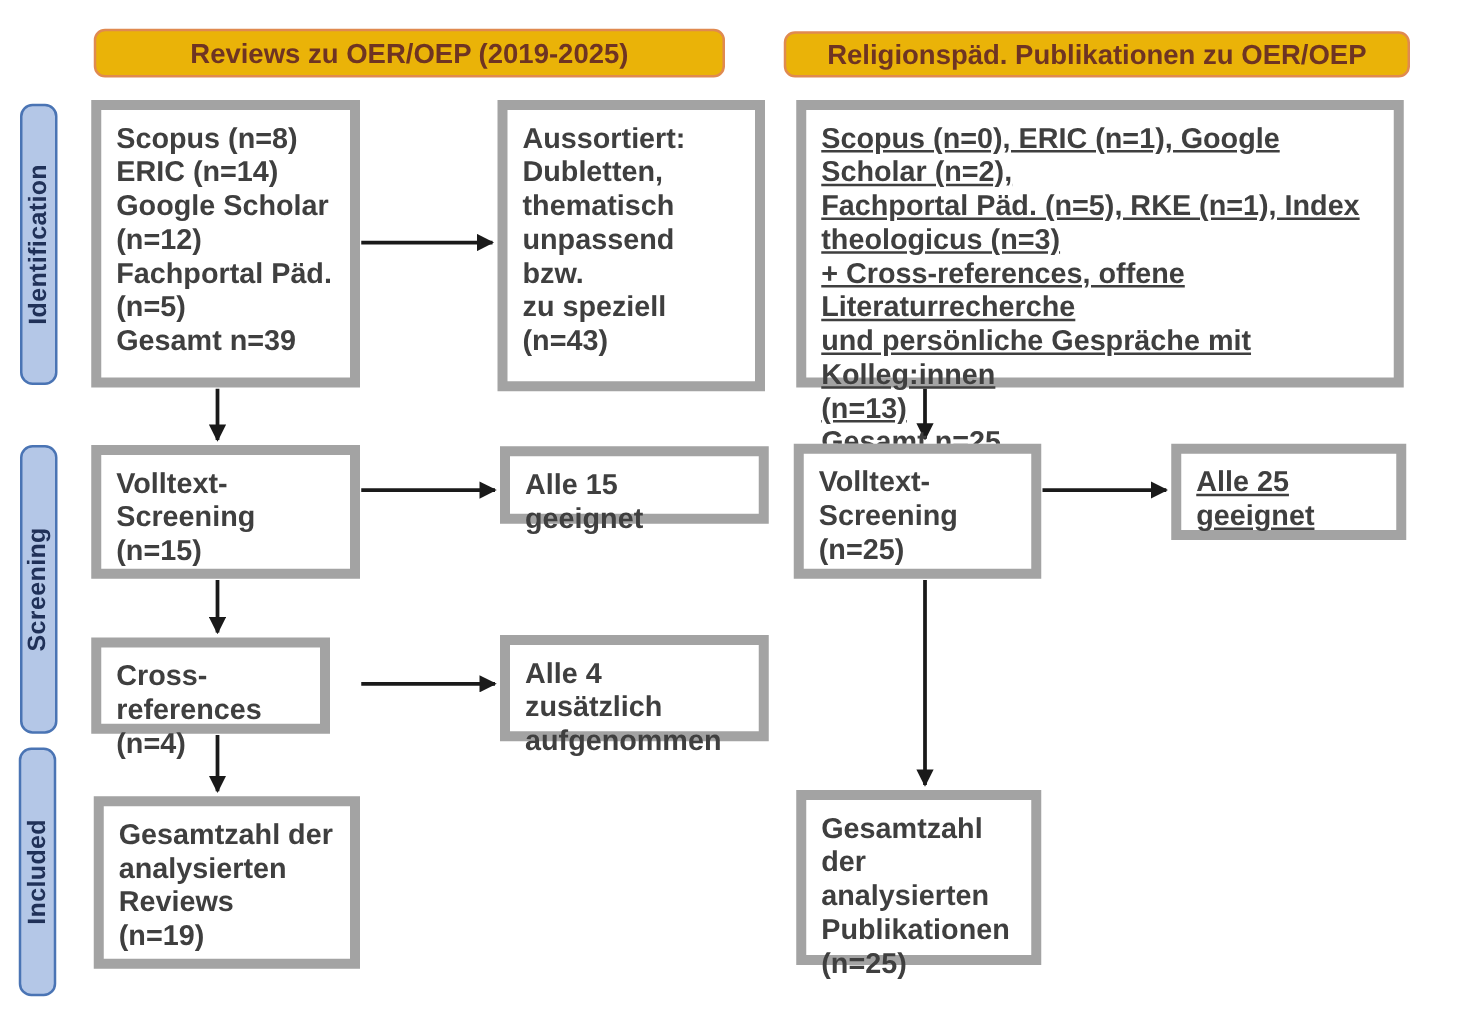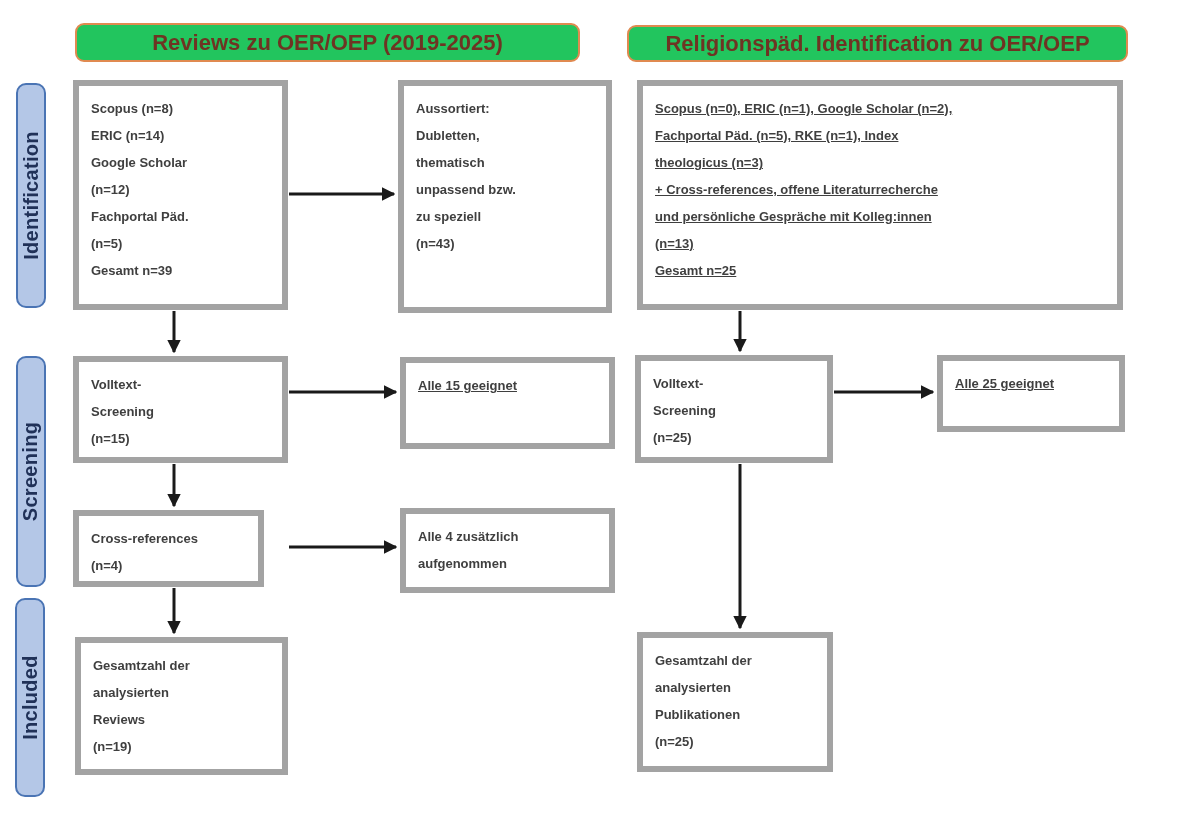--- a/index.html
+++ b/index.html
@@ -17,21 +17,21 @@
   }
   .arrows {
     position: absolute;
     left: 0; top: 0;
     width: 1182px; height: 820px;
     pointer-events: none;
   }
   .hdr {
     position: absolute;
     box-sizing: border-box;
-    background: #22c55e;
+    background: #eab308;
     border: 2px solid #e08a50;
     border-radius: 9px;
     display: flex;
     align-items: center;
     justify-content: center;
     font-size: 22px;
     font-weight: bold;
     color: #6e3423;
     text-align: center;
   }
@@ -50,39 +50,39 @@
     white-space: nowrap;
     font-size: 20px;
     font-weight: bold;
     color: #203158;
     letter-spacing: 0.3px;
   }
   .box {
     position: absolute;
     box-sizing: border-box;
     background: #ffffff;
-    border: 6px solid #a3a3a3;
+    border: 8px solid #a3a3a3;
     color: #3f3f3f;
-    font-size: 13px;
+    font-size: 23px;
     line-height: 27px;
     font-weight: bold;
     padding: 9px 12px;
     white-space: pre-line;
   }
   #hdr-left  { left: 75px;  top: 23px; width: 505px; height: 39px; }
   #hdr-right { left: 627px; top: 25px; width: 501px; height: 37px; }
 
   #stage-identification { left: 16px; top: 83px;  width: 30px; height: 225px; }
   #stage-screening      { left: 16px; top: 356px; width: 30px; height: 231px; }
   #stage-included       { left: 15px; top: 598px; width: 30px; height: 199px; }
 
   #box-l1 { left: 73px;  top: 80px;  width: 215px; height: 230px; }
   #box-l2 { left: 398px; top: 80px;  width: 214px; height: 233px; }
   #box-l3 { left: 73px;  top: 356px; width: 215px; height: 107px; }
-  #box-l4 { left: 400px; top: 357px; width: 215px; height: 92px; text-decoration: underline; }
+  #box-l4 { left: 400px; top: 357px; width: 215px; height: 62px; }
   #box-l5 { left: 73px;  top: 510px; width: 191px; height: 77px; }
   #box-l6 { left: 400px; top: 508px; width: 215px; height: 85px; }
   #box-l7 { left: 75px;  top: 637px; width: 213px; height: 138px; }
 
   #box-r1 { left: 637px; top: 80px;  width: 486px; height: 230px; text-decoration: underline; }
   #box-r2 { left: 635px; top: 355px; width: 198px; height: 108px; }
   #box-r3 { left: 937px; top: 355px; width: 188px; height: 77px; text-decoration: underline; }
   #box-r4 { left: 637px; top: 632px; width: 196px; height: 140px; }
 </style>
 </head>
@@ -103,21 +103,21 @@
       <line x1="174" y1="464" x2="174" y2="506" marker-end="url(#ah)"></line>
       <line x1="289" y1="547" x2="396" y2="547" marker-end="url(#ah)"></line>
       <line x1="174" y1="588" x2="174" y2="633" marker-end="url(#ah)"></line>
       <line x1="740" y1="311" x2="740" y2="351" marker-end="url(#ah)"></line>
       <line x1="834" y1="392" x2="933" y2="392" marker-end="url(#ah)"></line>
       <line x1="740" y1="464" x2="740" y2="628" marker-end="url(#ah)"></line>
     </g>
   </svg>
 
   <div id="hdr-left" class="hdr">Reviews zu OER/OEP (2019-2025)</div>
-  <div id="hdr-right" class="hdr">Religionspäd. Identification zu OER/OEP</div>
+  <div id="hdr-right" class="hdr">Religionspäd. Publikationen zu OER/OEP</div>
 
   <div id="stage-identification" class="stage">
     <span class="rot">Identification</span>
   </div>
   <div id="stage-screening" class="stage">
     <span class="rot">Screening</span>
   </div>
   <div id="stage-included" class="stage">
     <span class="rot">Included</span>
   </div>

